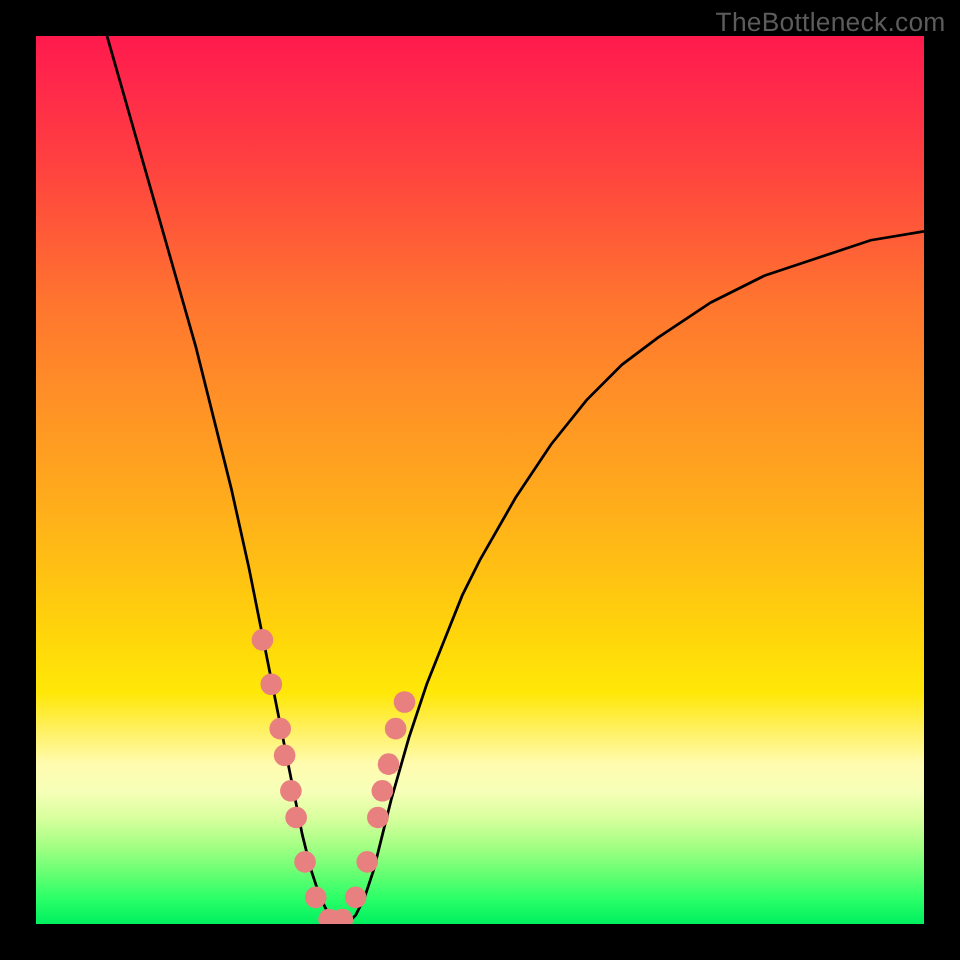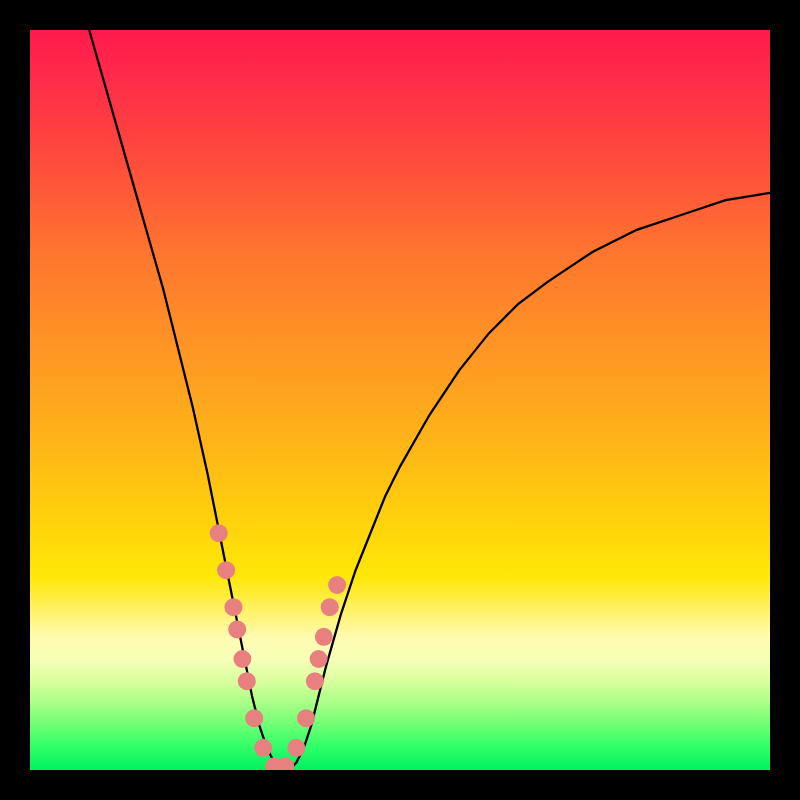--- a/index.html
+++ b/index.html
@@ -91,13 +91,14 @@
           <circle cx="276.0" cy="688.2" r="9" fill="#e98080" stroke="#cc6a6a" stroke-width="0"></circle>
           <circle cx="284.9" cy="651.2" r="9" fill="#e98080" stroke="#cc6a6a" stroke-width="0"></circle>
           <circle cx="288.6" cy="629.0" r="9" fill="#e98080" stroke="#cc6a6a" stroke-width="0"></circle>
           <circle cx="293.8" cy="606.8" r="9" fill="#e98080" stroke="#cc6a6a" stroke-width="0"></circle>
           <circle cx="299.7" cy="577.2" r="9" fill="#e98080" stroke="#cc6a6a" stroke-width="0"></circle>
           <circle cx="307.1" cy="555.0" r="9" fill="#e98080" stroke="#cc6a6a" stroke-width="0"></circle>
         </g>
     </svg>
   </div>
 
+  <div class="watermark">TheBottleneck.com</div>
 </div>
 
 </body></html>

